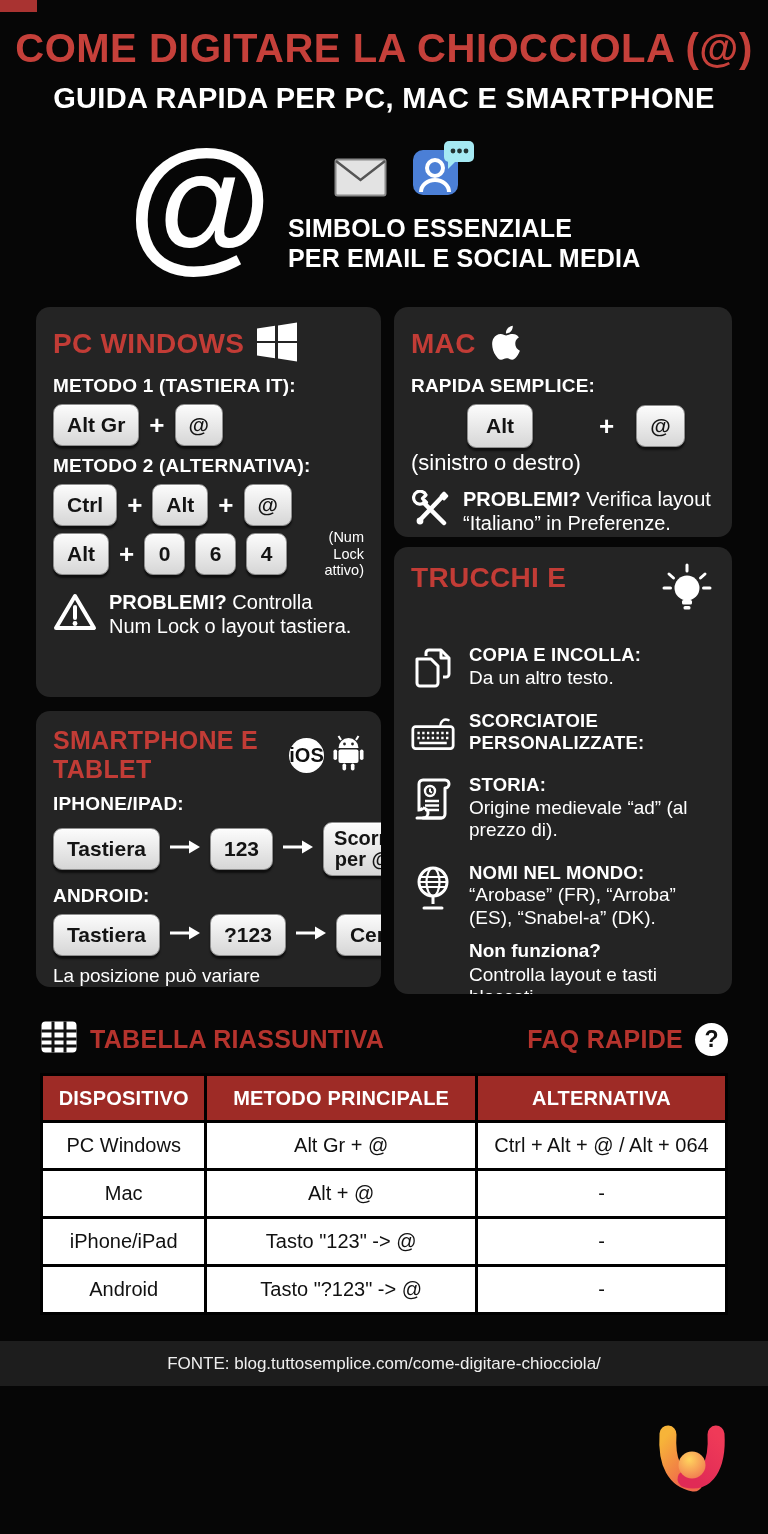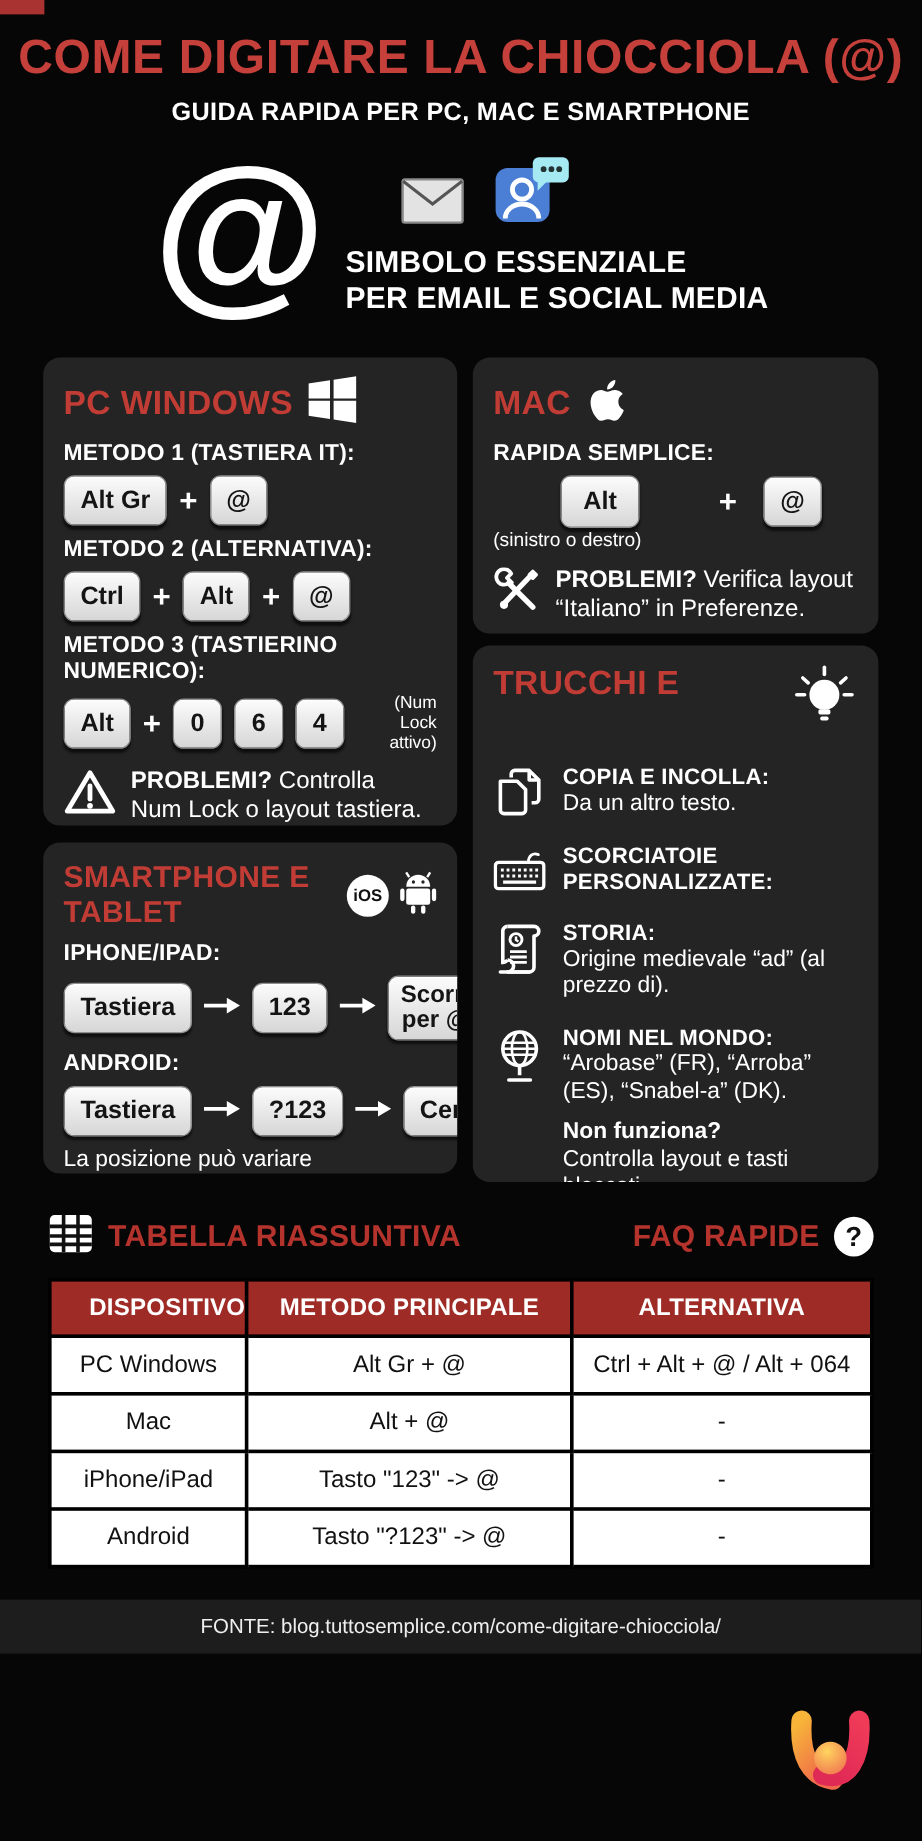--- a/index.html
+++ b/index.html
@@ -7,21 +7,21 @@
   .page {
     position:relative; width:768px; height:1534px; overflow:hidden;
     background:#060606; color:#fff;
     font-family:"Liberation Sans", sans-serif;
   }
   .corner-swatch { position:absolute; left:0; top:0; width:37px; height:12px; background:#a93331; }
 
   
   .header { text-align:center; padding-top:26px; }
   .title  { font-size:40px; font-weight:bold; color:#c5403a; letter-spacing:.5px; }
-  .subtitle { font-size:21px; font-weight:bold; color:#fff; margin-top:11px; letter-spacing:.3px; }
+  .subtitle { font-size:29px; font-weight:bold; color:#fff; margin-top:11px; letter-spacing:.3px; }
 
   
   .hero { display:flex; justify-content:center; align-items:center; gap:16px; height:178px; margin-top:2px; }
   .at-big { font-size:148px; font-weight:bold; line-height:1; transform:translateY(-4px); }
   .hero-right { display:flex; flex-direction:column; align-items:flex-start; }
   .hero-icons { display:flex; align-items:flex-end; gap:24px; margin:0 0 12px 46px; }
   .caption { font-size:25px; font-weight:bold; line-height:1.2; letter-spacing:.2px; }
 
   
   .cards { display:flex; gap:13px; padding:0 36px; margin-top:12px; }
@@ -51,25 +51,25 @@
   .key.multiline { white-space:normal; line-height:1.05; font-size:20px; padding:5px 10px; width:88px; }
   .plus { font-size:26px; font-weight:bold; color:#fff; }
   .numnote { font-size:14.5px; line-height:1.15; margin-left:2px;text-align:right; }
   .warning-row { display:flex; gap:12px; align-items:center; margin-top:11px; font-size:20px; line-height:1.22; }
   .warning-row .w-icon { flex:none; }
 
   .mac-row { display:flex; align-items:center; margin:4px 0 2px; }
   .mac-row .key.alt { margin-left:56px; padding:9px 18px; }
   .mac-row .plus { margin-left:66px; }
   .mac-row .key.at { margin-left:22px; }
-  .mac-note { font-size:16px; margin:0 0 2px; }
+  .mac-note { font-size:22px; margin:0 0 2px; }
 
   .badge-ios {
     width:35px; height:35px; border-radius:50%; background:#fff; color:#111;
-    font-size:14px; font-weight:bold; display:flex; align-items:center; justify-content:center; flex:none;
+    font-size:20px; font-weight:bold; display:flex; align-items:center; justify-content:center; flex:none;
   }
   .sm-note { font-size:19px; margin-top:9px; }
 
   .tips-head { display:flex; justify-content:space-between; align-items:flex-start; margin-bottom:12px; }
   .tip { display:flex; gap:14px; margin-bottom:11px;margin-top:20px; }
   .tip-icon { width:44px; flex:none; display:flex; justify-content:center; align-items:flex-start; padding-top:2px; }
   .tip-title { font-size:18.5px; font-weight:bold; line-height:1.18; letter-spacing:.2px; }
   .tip-text { font-size:19px; line-height:1.18; margin-top:1px; }
   .tip-footer { margin-left:58px; margin-top:2px; }
   .tip-footer .tf-bold { font-size:19px; font-weight:bold; }
@@ -85,21 +85,21 @@
   }
   table.summary { border-collapse:collapse; margin:15px 40px 0; width:688px; }
   table.summary th {
     background:#9e2b26; color:#fff; font-size:20px; font-weight:bold;
     border:3px solid #000; height:47px; letter-spacing:.2px;
   }
   table.summary td {
     background:#fff; color:#111; font-size:20px; text-align:center;
     border:3px solid #000; height:48px;
   }
-  .c1 { width:24%;text-align:right; } .c2 { width:39.5%; } .c3 { width:36.5%; }
+  .c1 { width:24%; } .c2 { width:39.5%; } .c3 { width:36.5%; }
 
   .fonte {
     margin-top:26px; background:#1d1d1d; height:45px;
     display:flex; align-items:center; justify-content:center;
     font-size:17px; color:#efefef;
   }
   .brand-logo { position:absolute; right:36px; top:1422px; }
 </style>
 </head>
 <body>
@@ -168,21 +168,20 @@
 
         <div class="method-label">METODO 2 (ALTERNATIVA):</div>
         <div class="key-row">
           <span class="key">Ctrl</span>
           <span class="plus">+</span>
           <span class="key">Alt</span>
           <span class="plus">+</span>
           <span class="key">@</span>
         </div>
 
-        <div class="method-label">METODO 3 (TASTIERINO NUMERICO):</div>
         <div class="key-row">
           <span class="key">Alt</span>
           <span class="plus">+</span>
           <span class="key digit">0</span>
           <span class="key digit">6</span>
           <span class="key digit">4</span>
           <span class="numnote">
             <span>(Num Lock</span><br>
             <span>attivo)</span>
           </span>

